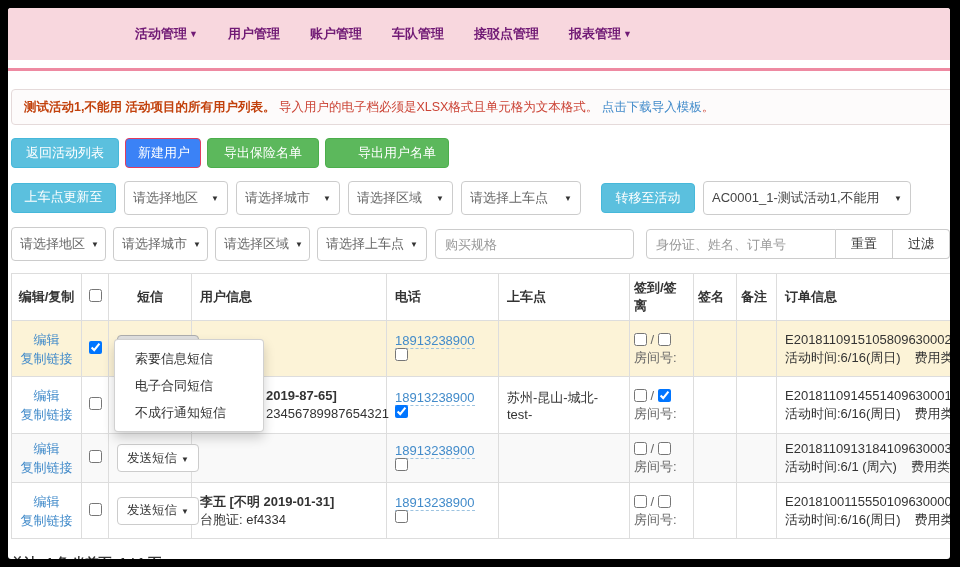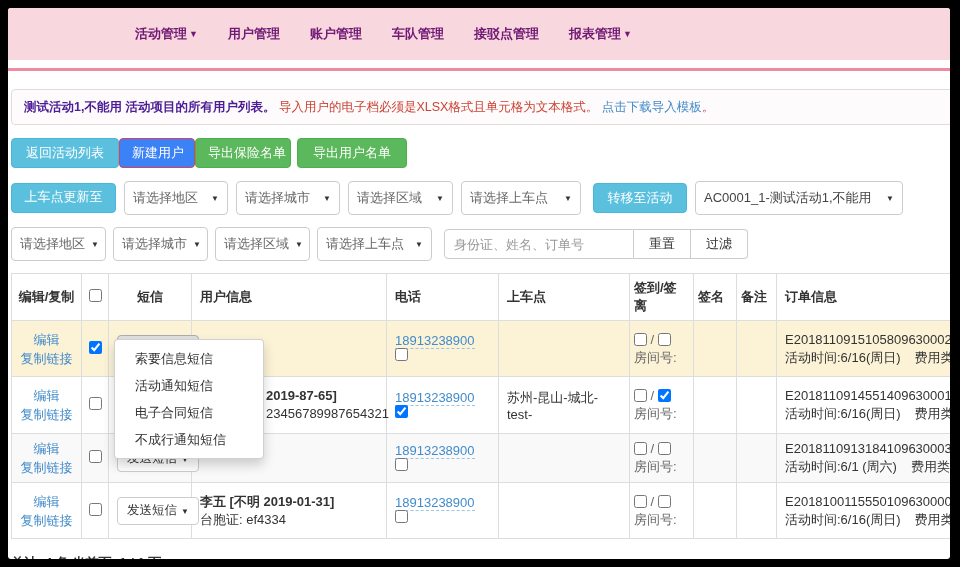--- a/index.html
+++ b/index.html
@@ -10,31 +10,31 @@
   .navbar { height:52px; background:#f8d7de; display:flex; align-items:center; }
   .nav-items { list-style:none; display:flex; margin-left:112px; }
   .nav-items li { padding:0 15px; font-size:13px; font-weight:bold; color:#701a75; cursor:pointer; white-space:nowrap; }
   .nav-caret { font-size:9px; vertical-align:1px; margin-left:2px; }
   .nav-divider { height:3px; background:#ee8aa2; margin-top:8px; }
 
   .content { padding:18px 0 0 3px; }
 
   
   .alert { width:1060px; border:1px solid #e5dada; background:#fdfbfb; border-radius:4px; padding:9px 12px; font-size:12.5px; line-height:16px; white-space:nowrap; overflow:hidden; }
-  .alert .seg-bold { color:#4c1d95; font-weight:bold; }
+  .alert .seg-bold { color:#c2410c; font-weight:bold; }
   .alert .seg-warn { color:#cb4335; }
   .alert .seg-link { color:#428bca; cursor:pointer; }
   .alert .seg-dot { color:#cb4335; }
 
   
   .btn { display:inline-block; height:30px; line-height:28px; padding:0 12px; border-radius:4px; font-size:13px; color:#fff; cursor:pointer; border:1px solid transparent; white-space:nowrap; }
   .btn-info    { background:#5bc0de; border-color:#46b8da; }
   .btn-danger  { background:#3b82f6; border-color:#e23c5e; }
   .btn-success { background:#5cb85c; border-color:#4cae4c; }
-  .toolbar { margin-top:13px; display:flex; }
+  .toolbar { margin-top:13px; display:flex; gap:6px; }
 
   
   .filter-row { display:flex; align-items:center; }
   .row1 { margin-top:13px; }
   .row2 { margin-top:12px; }
   .fake-select { height:30px; background:#fff; border:1px solid #ccc; border-radius:4px; display:inline-flex; align-items:center; justify-content:space-between; padding:16px 8px; font-size:13px; color:#666; cursor:pointer; white-space:nowrap; }
   .fake-select .caret { font-size:8px; color:#333; margin-left:6px; }
   .text-input { height:30px; border:1px solid #ccc; border-radius:4px; padding:0 9px; font-size:13px; color:#333; }
   .text-input::placeholder { color:#999; }
   .input-group { display:inline-flex; }
@@ -93,43 +93,43 @@
 
     <div class="alert">
       <span class="seg-bold">测试活动1,不能用 活动项目的所有用户列表。</span>
       <span class="seg-warn">导入用户的电子档必须是XLSX格式且单元格为文本格式。</span>
       <span class="seg-link">点击下载导入模板</span><span class="seg-dot">。</span>
     </div>
 
     <div class="toolbar">
       <span class="btn btn-info" style="width:108px; text-align:center;">返回活动列表</span>
       <span class="btn btn-danger" style="width:76px; text-align:center;">新建用户</span>
-      <span class="btn btn-success" style="width:96px; text-align:center;">导出保险名单</span>
-      <span class="btn btn-success" style="width:110px; text-align:center;margin-left:6px;">导出用户名单</span>
+      <span class="btn btn-success" style="width:112px; text-align:center;">导出保险名单</span>
+      <span class="btn btn-success" style="width:124px; text-align:right;">导出用户名单</span>
     </div>
 
     <div class="filter-row row1">
       <span class="btn btn-info" style="width:105px; text-align:center;font-family:Liberation Mono, monospace;">上车点更新至</span>
       <span class="fake-select" style="width:104px; margin-left:8px;">
           <span>请选择地区</span>
           <span class="caret">▼</span>
         </span>
       <span class="fake-select" style="width:104px; margin-left:8px;">
           <span>请选择城市</span>
           <span class="caret">▼</span>
         </span>
       <span class="fake-select" style="width:105px; margin-left:8px;">
           <span>请选择区域</span>
           <span class="caret">▼</span>
         </span>
       <span class="fake-select" style="width:120px; margin-left:8px;">
           <span>请选择上车点</span>
           <span class="caret">▼</span>
         </span>
-      <span class="btn btn-info" style="width:94px; text-align:center; margin-left:12px;">转移至活动</span>
+      <span class="btn btn-info" style="width:94px; text-align:center; margin-left:20px;">转移至活动</span>
       <span class="fake-select" style="width:208px; margin-left:8px; color:#444;">
           <span>AC0001_1-测试活动1,不能用</span>
           <span class="caret">▼</span>
         </span>
     </div>
 
     <div class="filter-row row2">
       <span class="fake-select" style="width:95px;">
           <span>请选择地区</span>
           <span class="caret">▼</span>
@@ -139,20 +139,21 @@
           <span class="caret">▼</span>
         </span>
       <span class="fake-select" style="width:95px; margin-left:7px;">
           <span>请选择区域</span>
           <span class="caret">▼</span>
         </span>
       <span class="fake-select" style="width:115px; margin-left:7px;">
           <span>请选择上车点</span>
           <span class="caret">▼</span>
         </span>
+      <input class="text-input" style="width: 238px; margin-left: 8px;" placeholder="购买规格">
       <span class="input-group" style="margin-left:12px;">
         <input class="text-input" style="width: 190px;" placeholder="身份证、姓名、订单号">
         <button class="btn-default mid" style="width:57px;">重置</button>
         <button class="btn-default last" style="width:57px;">过滤</button>
       </span>
     </div>
 
     <table>
       <colgroup>
         <col style="width:70px">
@@ -274,18 +275,17 @@
             </td>
       </tr>
     </tbody>
       </table>
 
     <div class="footer">总计: 4 条,当前页: 1 / 1 页</div>
   </div>
 
   <div class="dropdown-menu">
     <span class="item">索要信息短信</span>
-    <span class="item">活动通知短信</span>
     <span class="item">电子合同短信</span>
     <span class="item">不成行通知短信</span>
   </div>
 
 </div>
 
 </body></html>

